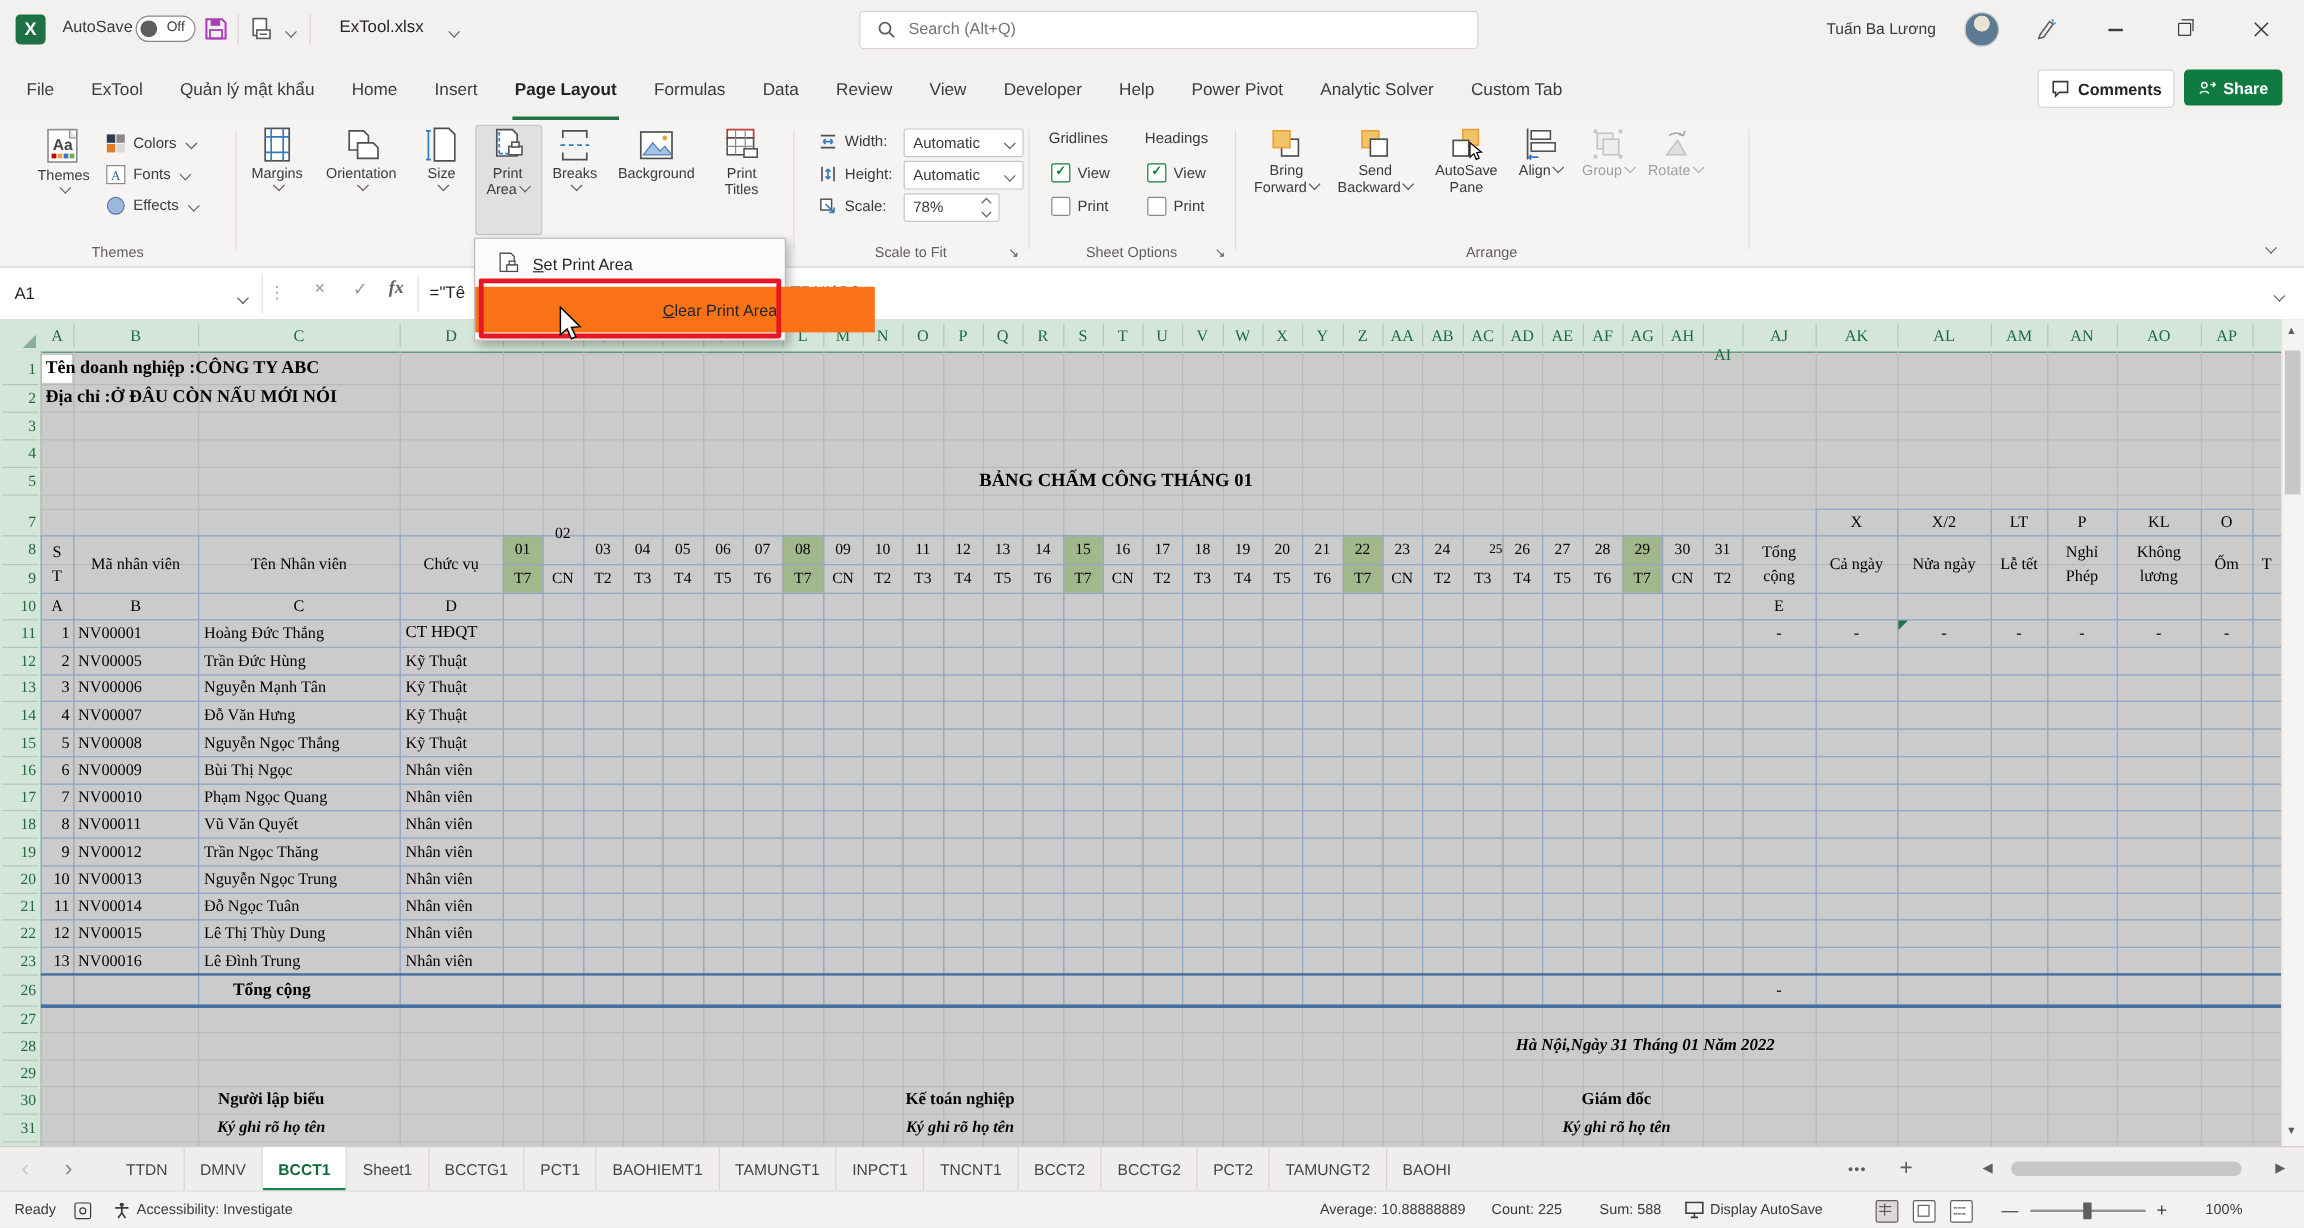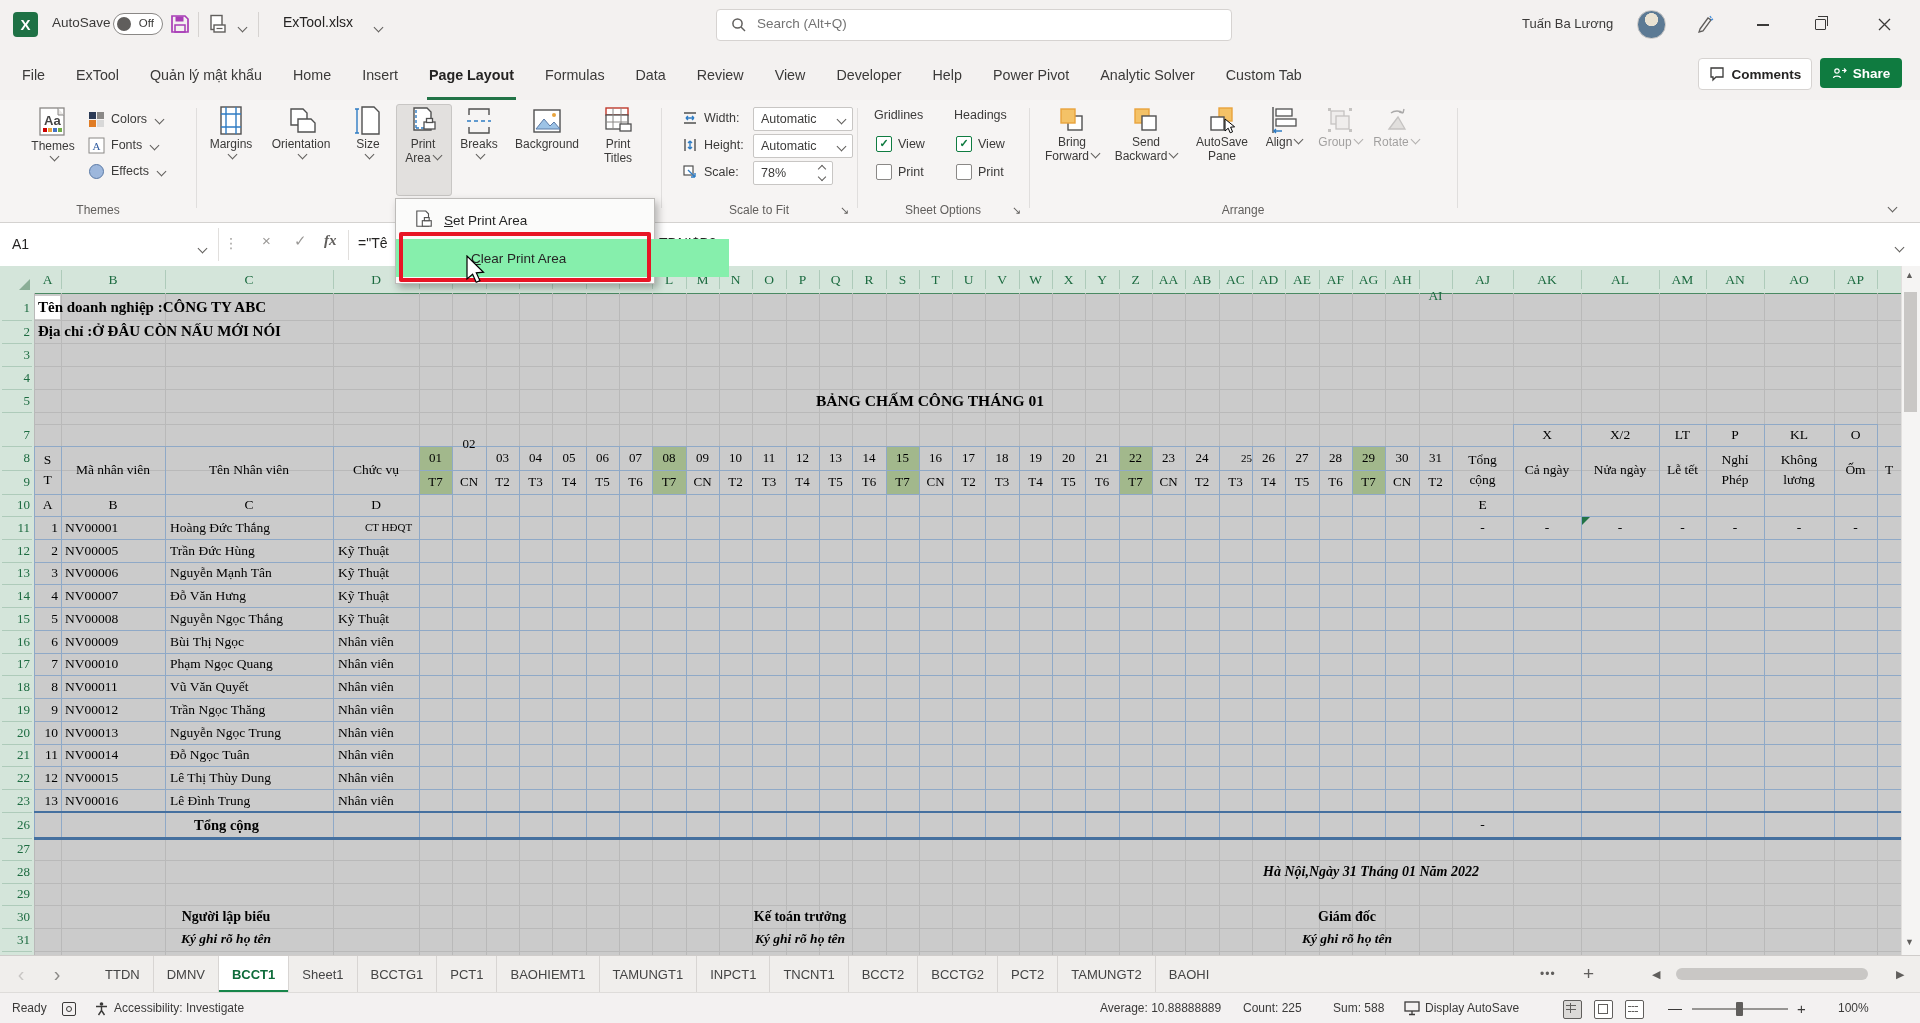--- a/index.html
+++ b/index.html
@@ -56,21 +56,21 @@
   #formulabar{position:absolute;left:0;top:224px;width:1920px;height:42px;background:#fff;border-bottom:1px solid #d4d2d0;}
   #namebox{position:absolute;left:0;top:4px;width:218px;height:33px;border-right:1px solid #e1dfdd;font-size:14px;color:#252423;}
   .fbtn{position:absolute;top:8px;font-size:15px;color:#9a9896;}
   #formula-left,#formula-right{position:absolute;top:11px;font-size:14px;color:#252423;}
 
   
   #popup{position:absolute;left:395px;top:198px;width:258px;height:84px;background:#fbfbfa;border:1px solid #bdbbb9;
          box-shadow:3px 4px 8px rgba(0,0,0,.28);z-index:50;}
   .pitem{position:absolute;left:0;width:100%;height:38px;display:flex;align-items:center;font-size:13.5px;color:#262626;}
   #redbox{position:absolute;left:399px;top:232px;width:244px;height:42px;border:4px solid #e81525;border-radius:2px;z-index:55;}
-  #popup .hover{background:#86efac;}
+  #popup .hover{background:#f97316;justify-content:center;}
   #cursor{position:absolute;left:463px;top:255px;z-index:60;}
 
   
   #sheetlayer{position:absolute;left:0;top:0;width:1920px;height:1023px;pointer-events:none;}
   .hdrtxt{position:absolute;font-family:"Liberation Serif",serif;color:#1c6b40;font-size:13.5px;text-align:center;overflow:hidden;white-space:nowrap;}
   .ct{position:absolute;font-family:"Liberation Serif",serif;color:#000;overflow:hidden;white-space:nowrap;}
 
   
   #tabbar{position:absolute;left:0;top:955px;width:1920px;height:37px;background:#f0eeec;border-top:1px solid #cfccca;}
   .tnav{position:absolute;top:0;height:100%;width:30px;text-align:center;line-height:36px;font-size:20px;color:#8a8886;}
@@ -797,21 +797,21 @@
       <div class="ct" style="position: absolute; left: 1419px; top: 446px; width: 33px; height: 24px; line-height: 24px; font-size: 13px; text-align: center;">31</div>
       <div class="ct" style="position: absolute; left: 1419px; top: 470px; width: 33px; height: 24px; line-height: 24px; font-size: 13px; text-align: center;">T2</div>
       <div class="ct" style="position: absolute; left: 34px; top: 494px; width: 27px; height: 22px; line-height: 22px; font-size: 13.5px; text-align: center;">A</div>
       <div class="ct" style="position: absolute; left: 61px; top: 494px; width: 104px; height: 22px; line-height: 22px; font-size: 13.5px; text-align: center;">B</div>
       <div class="ct" style="position: absolute; left: 165px; top: 494px; width: 168px; height: 22px; line-height: 22px; font-size: 13.5px; text-align: center;">C</div>
       <div class="ct" style="position: absolute; left: 333px; top: 494px; width: 86px; height: 22px; line-height: 22px; font-size: 13.5px; text-align: center;">D</div>
       <div class="ct" style="position: absolute; left: 1452px; top: 494px; width: 61px; height: 22px; line-height: 22px; font-size: 13.5px; text-align: center;">E</div>
       <div class="ct" style="position: absolute; left: 34px; top: 516px; width: 24px; height: 23px; line-height: 23px; font-size: 13.5px; text-align: right;">1</div>
       <div class="ct" style="position: absolute; left: 65px; top: 516px; width: 97px; height: 23px; line-height: 23px; font-size: 13.5px;">NV00001</div>
       <div class="ct" style="position: absolute; left: 170px; top: 516px; width: 160px; height: 23px; line-height: 23px; font-size: 13.5px;">Hoàng Đức Thắng</div>
-      <div class="ct" style="position: absolute; left: 338px; top: 516px; width: 79px; height: 23px; line-height: 23px; font-size: 11px; margin-left: 27px;">CT HĐQT</div>
+      <div class="ct" style="position: absolute; left: 338px; top: 516px; width: 79px; height: 23px; line-height: 23px; font-size: 14px;">CT HĐQT</div>
       <div class="ct" style="position: absolute; left: 34px; top: 539px; width: 24px; height: 23px; line-height: 23px; font-size: 13.5px; text-align: right;">2</div>
       <div class="ct" style="position: absolute; left: 65px; top: 539px; width: 97px; height: 23px; line-height: 23px; font-size: 13.5px;">NV00005</div>
       <div class="ct" style="position: absolute; left: 170px; top: 539px; width: 160px; height: 23px; line-height: 23px; font-size: 13.5px;">Trần Đức Hùng</div>
       <div class="ct" style="position: absolute; left: 338px; top: 539px; width: 79px; height: 23px; line-height: 23px; font-size: 13.5px;">Kỹ Thuật</div>
       <div class="ct" style="position: absolute; left: 34px; top: 562px; width: 24px; height: 22px; line-height: 22px; font-size: 13.5px; text-align: right;">3</div>
       <div class="ct" style="position: absolute; left: 65px; top: 562px; width: 97px; height: 22px; line-height: 22px; font-size: 13.5px;">NV00006</div>
       <div class="ct" style="position: absolute; left: 170px; top: 562px; width: 160px; height: 22px; line-height: 22px; font-size: 13.5px;">Nguyễn Mạnh Tân</div>
       <div class="ct" style="position: absolute; left: 338px; top: 562px; width: 79px; height: 22px; line-height: 22px; font-size: 13.5px;">Kỹ Thuật</div>
       <div class="ct" style="position: absolute; left: 34px; top: 584px; width: 24px; height: 23px; line-height: 23px; font-size: 13.5px; text-align: right;">4</div>
       <div class="ct" style="position: absolute; left: 65px; top: 584px; width: 97px; height: 23px; line-height: 23px; font-size: 13.5px;">NV00007</div>
@@ -859,21 +859,21 @@
       <div class="ct" style="position: absolute; left: 1659px; top: 516px; width: 47px; height: 23px; line-height: 23px; font-size: 13.5px; text-align: center;">-</div>
       <div class="ct" style="position: absolute; left: 1706px; top: 516px; width: 58px; height: 23px; line-height: 23px; font-size: 13.5px; text-align: center;">-</div>
       <div class="ct" style="position: absolute; left: 1764px; top: 516px; width: 70px; height: 23px; line-height: 23px; font-size: 13.5px; text-align: center;">-</div>
       <div class="ct" style="position: absolute; left: 1834px; top: 516px; width: 43px; height: 23px; line-height: 23px; font-size: 13.5px; text-align: center;">-</div>
       <div style="position: absolute; left: 1582px; top: 517px; width: 0px; height: 0px; border-top: 8px solid rgb(33, 115, 70); border-right: 8px solid transparent;"></div>
       <div class="ct" style="position: absolute; left: 34px; top: 813px; width: 385px; height: 24px; line-height: 24px; font-size: 14.5px; font-weight: bold; text-align: center;">Tổng cộng</div>
       <div class="ct" style="position: absolute; left: 1452px; top: 813px; width: 61px; height: 24px; line-height: 24px; font-size: 13.5px; text-align: center;">-</div>
       <div class="ct" style="position: absolute; left: 1235px; top: 860px; width: 272px; height: 23px; line-height: 23px; font-size: 14px; font-weight: bold; font-style: italic; text-align: center;">Hà Nội,Ngày 31 Tháng 01 Năm 2022</div>
       <div class="ct" style="position: absolute; left: 106px; top: 905px; width: 240px; height: 23px; line-height: 23px; font-size: 14px; font-weight: bold; text-align: center;">Người lập biểu</div>
       <div class="ct" style="position: absolute; left: 106px; top: 928px; width: 240px; height: 22px; line-height: 22px; font-size: 13.5px; font-weight: bold; font-style: italic; text-align: center;">Ký ghi rõ họ tên</div>
-      <div class="ct" style="position: absolute; left: 680px; top: 905px; width: 240px; height: 23px; line-height: 23px; font-size: 14px; font-weight: bold; text-align: center;">Kế toán trưởng</div>
+      <div class="ct" style="position: absolute; left: 680px; top: 905px; width: 240px; height: 23px; line-height: 23px; font-size: 14px; font-weight: bold; text-align: center;">Kế toán nghiệp</div>
       <div class="ct" style="position: absolute; left: 680px; top: 928px; width: 240px; height: 22px; line-height: 22px; font-size: 13.5px; font-weight: bold; font-style: italic; text-align: center;">Ký ghi rõ họ tên</div>
       <div class="ct" style="position: absolute; left: 1227px; top: 905px; width: 240px; height: 23px; line-height: 23px; font-size: 14px; font-weight: bold; text-align: center;">Giám đốc</div>
       <div class="ct" style="position: absolute; left: 1227px; top: 928px; width: 240px; height: 22px; line-height: 22px; font-size: 13.5px; font-weight: bold; font-style: italic; text-align: center;">Ký ghi rõ họ tên</div>
       <div style="position: absolute; left: 1901px; top: 266px; width: 19px; height: 689px; background: rgb(245, 244, 243); border-left: 1px solid rgb(225, 223, 221);"></div>
       <div style="position: absolute; left: 1905px; top: 270px; width: 12px; height: 14px; font-size: 9px; color: rgb(96, 94, 92);">▲</div>
       <div style="position: absolute; left: 1904px; top: 292px; width: 13px; height: 120px; background: rgb(201, 199, 197);"></div>
       <div style="position: absolute; left: 1905px; top: 937px; width: 12px; height: 14px; font-size: 9px; color: rgb(96, 94, 92);">▼</div>
     </div>
 
   <div id="popup">

